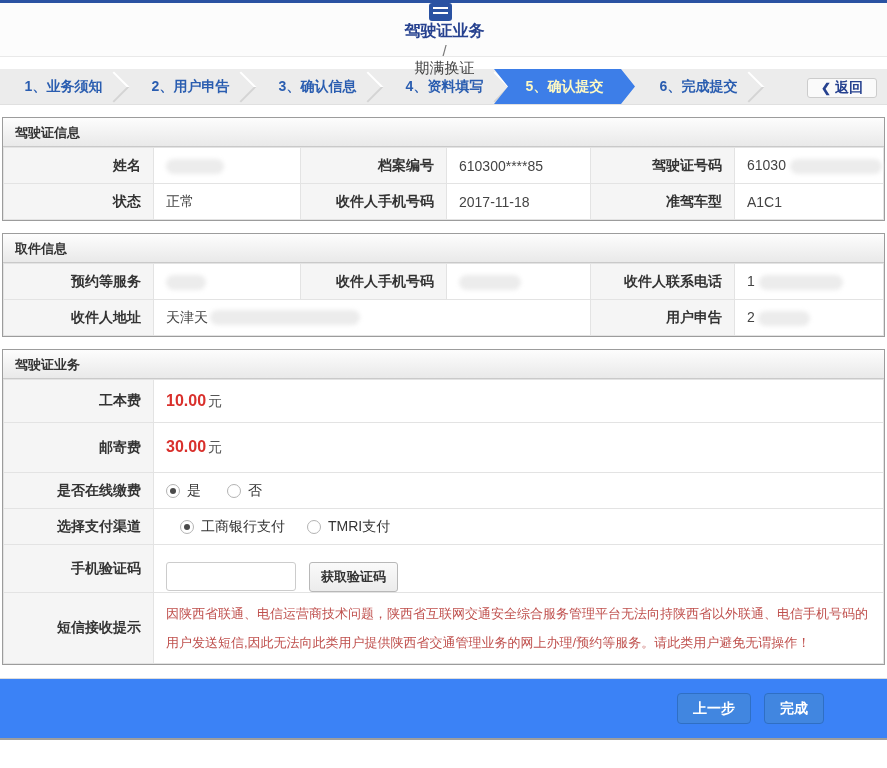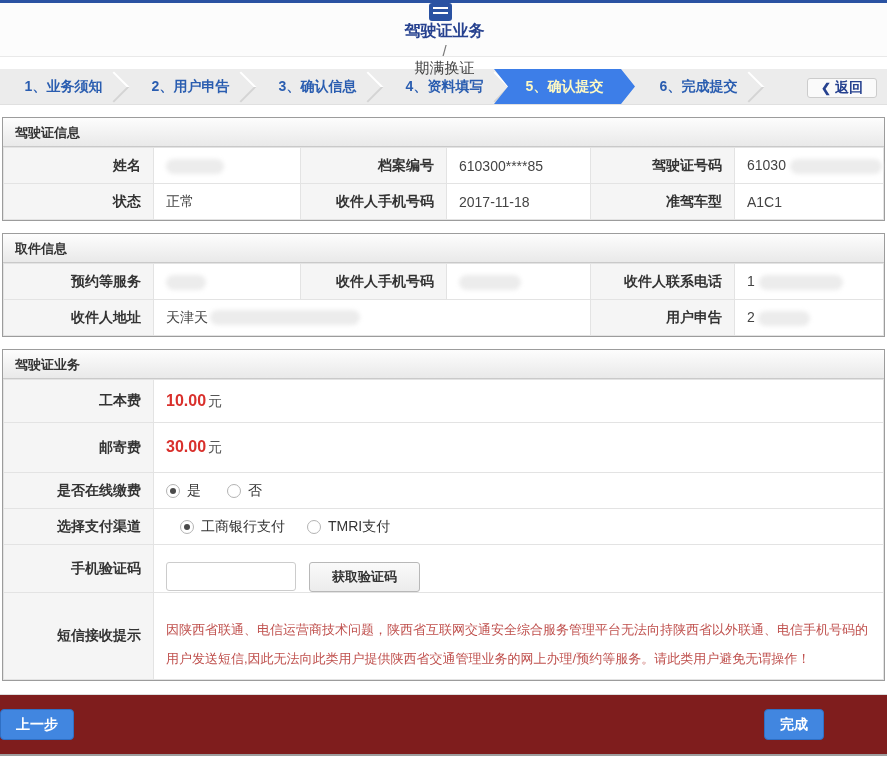--- a/index.html
+++ b/index.html
@@ -42,28 +42,28 @@
 
   
   .fee-num { font-size:16px; font-weight:bold; color:#d9302c; }
   .fee-unit { font-size:14px; color:#555; margin-left:2px; }
   .radio-group { display:flex; align-items:center; gap:26px; }
   .radio-opt { display:flex; align-items:center; gap:7px; cursor:pointer; color:#333; }
   .radio { width:14px; height:14px; border:1px solid #b3b3b3; border-radius:50%; background:#fff; position:relative; flex:none; }
   .radio.checked::after { content:""; position:absolute; left:3px; top:3px; width:6px; height:6px; background:#4a4a4a; border-radius:50%; }
   .sms-input { width:130px; height:29px; border:1px solid #ccc; border-radius:3px; padding:0 8px; font-size:14px;
       font-family:"Liberation Sans","DejaVu Sans",sans-serif; }
-  .sms-btn { height:30px; margin-left:9px; padding:0 22px; background:linear-gradient(#fafafa,#ececec);
+  .sms-btn { height:30px; margin-left:9px; padding:0 11px; background:linear-gradient(#fafafa,#ececec);
       border:1px solid #b8b8b8; border-radius:3px; font-size:13px; font-weight:bold; color:#333; cursor:pointer;margin-top:17px; }
-  td.notice-cell { height:66px; padding:22px 12px 6px 12px; }
+  td.notice-cell { height:66px; padding:6px 12px 6px 12px; }
   .notice { color:#bf4f4c; font-size:13px; line-height:29px; }
 
   
-  .footer { margin-top:13px; height:62px; background:#7f1d1d; border-top:1px solid #ddd; border-bottom:2px solid #9e9e9e;
-      display:flex; align-items:center; justify-content:space-between; gap:13px; padding-right:63px; }
+  .footer { margin-top:13px; height:62px; background:#3b82f6; border-top:1px solid #ddd; border-bottom:2px solid #9e9e9e;
+      display:flex; align-items:center; justify-content:flex-end; gap:13px; padding-right:63px; }
   .btn-blue { height:31px; padding:0 15px; background:#4186e0; border:1px solid #2f6fc4; border-radius:4px;
       color:#fff; font-size:14px; font-weight:bold; cursor:pointer; }
 </style>
 </head>
 <body>
 
 <div class="page">
   <div class="topline"></div>
 
   <div class="header">

